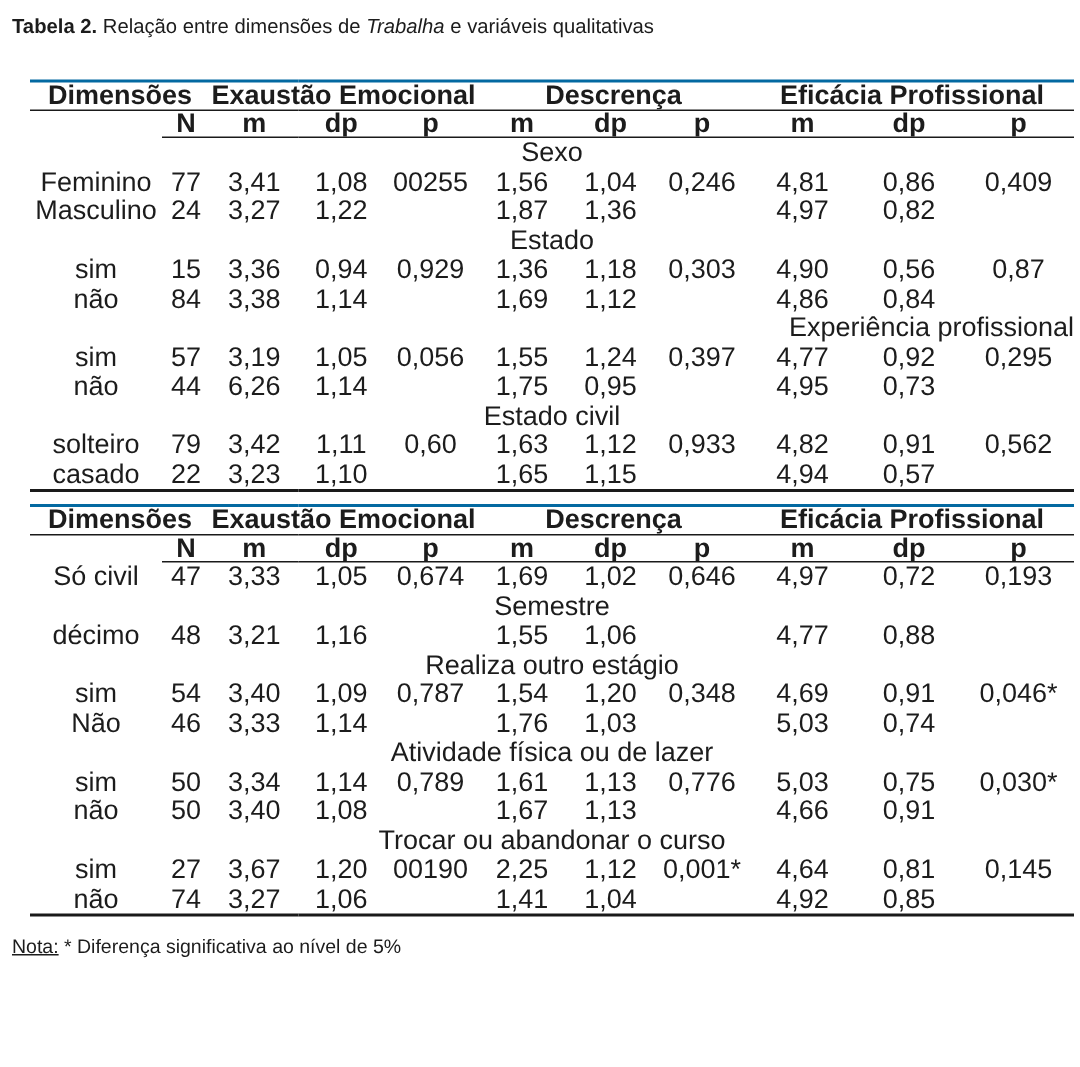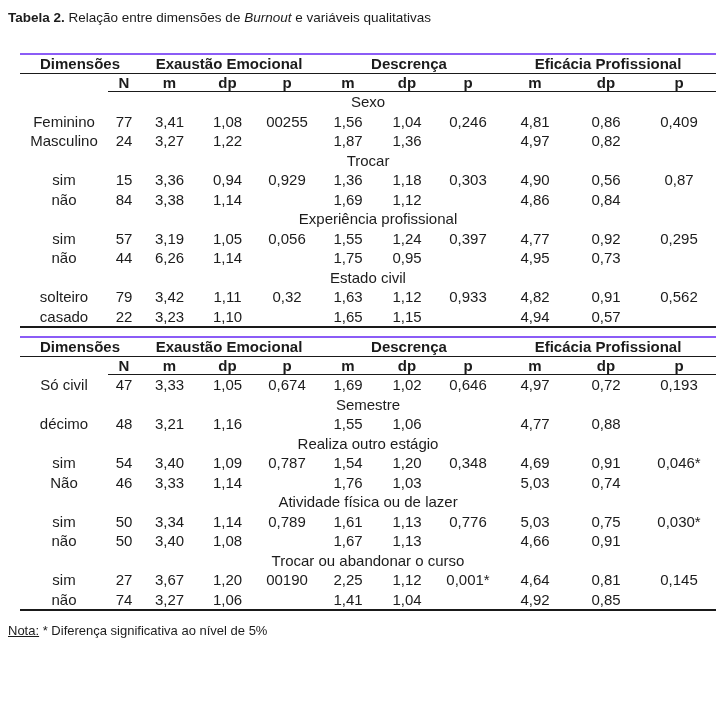--- a/index.html
+++ b/index.html
@@ -20,22 +20,22 @@
     white-space: nowrap;
   }
   .caption .bold { font-weight: bold; }
   .caption .italic { font-style: italic; }
 
   table.tbl {
     border-collapse: collapse;
     table-layout: fixed;
     width: 696px;
     margin-left: 20px;
-    font-size: 15px;
-    border-top: 2px solid #8b5cf6;
+    font-size: 18px;
+    border-top: 2px solid #0369a1;
   }
   .tbl1 { margin-top: 27px; }
   .tbl2 { margin-top: 8px; }
 
   table.tbl th {
     padding: 0;
     font-weight: bold;
     text-align: center;
     line-height: 17.5px;
     white-space: nowrap;
@@ -48,39 +48,39 @@
   table.tbl td {
     padding: 0;
     text-align: center;
     line-height: 19.5px;
     white-space: nowrap;
     overflow: visible;
   }
   .tbl2 td { line-height: 20px; }
 
   td.lbl { text-align: left; padding-left: 8px; }
-  td.lbl.indent { padding-left: 20px; }
+  td.lbl.indent { padding-left: 20px; text-align: right; }
 
   table.tbl tbody tr:last-child td { border-bottom: 2px solid #1a1a1a; }
 
   .note {
     margin: 12px 0 0 8px;
     font-size: 13px;
     line-height: 16px;
     white-space: nowrap;
   }
   .note .note-label { text-decoration: underline; }
 </style>
 </head>
 <body>
 
 <div class="page">
 
   <div class="caption">
-    <span class="bold">Tabela 2.</span><span> Relação entre dimensões de </span><span class="italic">Burnout</span><span> e variáveis qualitativas</span>
+    <span class="bold">Tabela 2.</span><span> Relação entre dimensões de </span><span class="italic">Trabalha</span><span> e variáveis qualitativas</span>
   </div>
 
   <table class="tbl tbl1">
     <colgroup>
       <col style="width:88px">
         <col style="width:32px">
         <col style="width:59px">
         <col style="width:57px">
         <col style="width:62px">
         <col style="width:60px">
@@ -135,21 +135,21 @@
           <td>1,22</td>
           <td></td>
           <td>1,87</td>
           <td>1,36</td>
           <td></td>
           <td>4,97</td>
           <td>0,82</td>
           <td></td>
         </tr>
         <tr>
-          <td class="lbl" colspan="11">Trocar</td>
+          <td class="lbl" colspan="11">Estado</td>
         </tr>
         <tr>
           <td class="lbl">sim</td>
           <td>15</td>
           <td>3,36</td>
           <td>0,94</td>
           <td>0,929</td>
           <td>1,36</td>
           <td>1,18</td>
           <td>0,303</td>
@@ -200,21 +200,21 @@
           <td></td>
         </tr>
         <tr>
           <td class="lbl" colspan="11">Estado civil</td>
         </tr>
         <tr>
           <td class="lbl">solteiro</td>
           <td>79</td>
           <td>3,42</td>
           <td>1,11</td>
-          <td>0,32</td>
+          <td>0,60</td>
           <td>1,63</td>
           <td>1,12</td>
           <td>0,933</td>
           <td>4,82</td>
           <td>0,91</td>
           <td>0,562</td>
         </tr>
         <tr>
           <td class="lbl">casado</td>
           <td>22</td>

